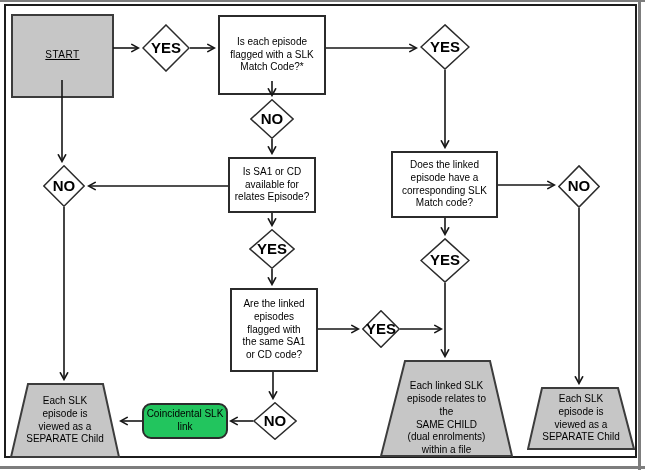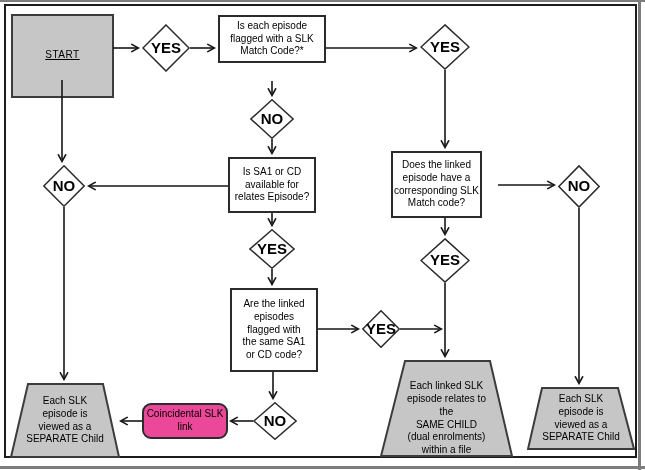--- a/index.html
+++ b/index.html
@@ -23,34 +23,34 @@
   }
   .node{
     position:absolute; box-sizing:border-box;
     display:flex; align-items:center; justify-content:center;
     text-align:center; font-size:10px; line-height:12.8px; white-space:pre-line;
   }
   .rect{ background:#ffffff; border:2px solid var(--box-border); }
   .rect-thick{ border-width:2.5px; }
   .startbox{ background:var(--shape-fill); border:2px solid var(--shape-border); flex-direction:column; }
   .startbox .title{ text-decoration:underline; letter-spacing:.5px; margin-bottom:1px; }
-  .rounded{ background:#ec4899; border:2px solid var(--box-border); border-radius:9px; }
+  .rounded{ background:#22c55e; border:2px solid var(--box-border); border-radius:9px; }
   .shape-svg{ position:absolute; left:0; top:0; width:100%; height:100%; }
   .shape-svg polygon{ vector-effect:non-scaling-stroke; }
   .diamond{ font-size:15px;font-weight:bold; }
   .diamond polygon{ fill:#ffffff; stroke:var(--box-border); stroke-width:1.5px; }
   .trap polygon{ fill:var(--shape-fill); stroke:var(--shape-border); stroke-width:2px; }
   .node > span{ position:relative; z-index:1; }
   #wires{ position:absolute; left:0; top:0; pointer-events:none; }
   #wires line{ stroke:var(--line); stroke-width:1.6px; }
 
   
   .n-start   {left:11px;  top:14px;  width:103px; height:84px;}
-  .n-qflag   {left:218px; top:15px;  width:108px; height:48px;}
-  .n-qlinked {left:391px; top:151px; width:91px; height:67px;}
+  .n-qflag   {left:218px; top:15px;  width:108px; height:80px;}
+  .n-qlinked {left:391px; top:151px; width:107px; height:67px;}
   .n-qsa1    {left:228px; top:157px; width:88px;  height:56px;}
   .n-qsame   {left:230px; top:288px; width:88px;  height:84px;}
   .n-coin    {left:142px; top:403px; width:86px;  height:36px;}
   .t-left    {left:10px;  top:383px; width:110px; height:75px;}
   .t-mid     {left:380px; top:360px; width:133px; height:97px;align-items:flex-end;}
   .t-right   {left:527px; top:387px; width:108px; height:63px;}
   .d-yes-start {left:142px; top:24px;  width:48px; height:48px;}
   .d-yes-flag  {left:420px; top:24px;  width:50px; height:46px;}
   .d-no-flag   {left:250px; top:99px;  width:44px; height:40px;}
   .d-no-sa1    {left:43px;  top:165px; width:42px; height:42px;}

